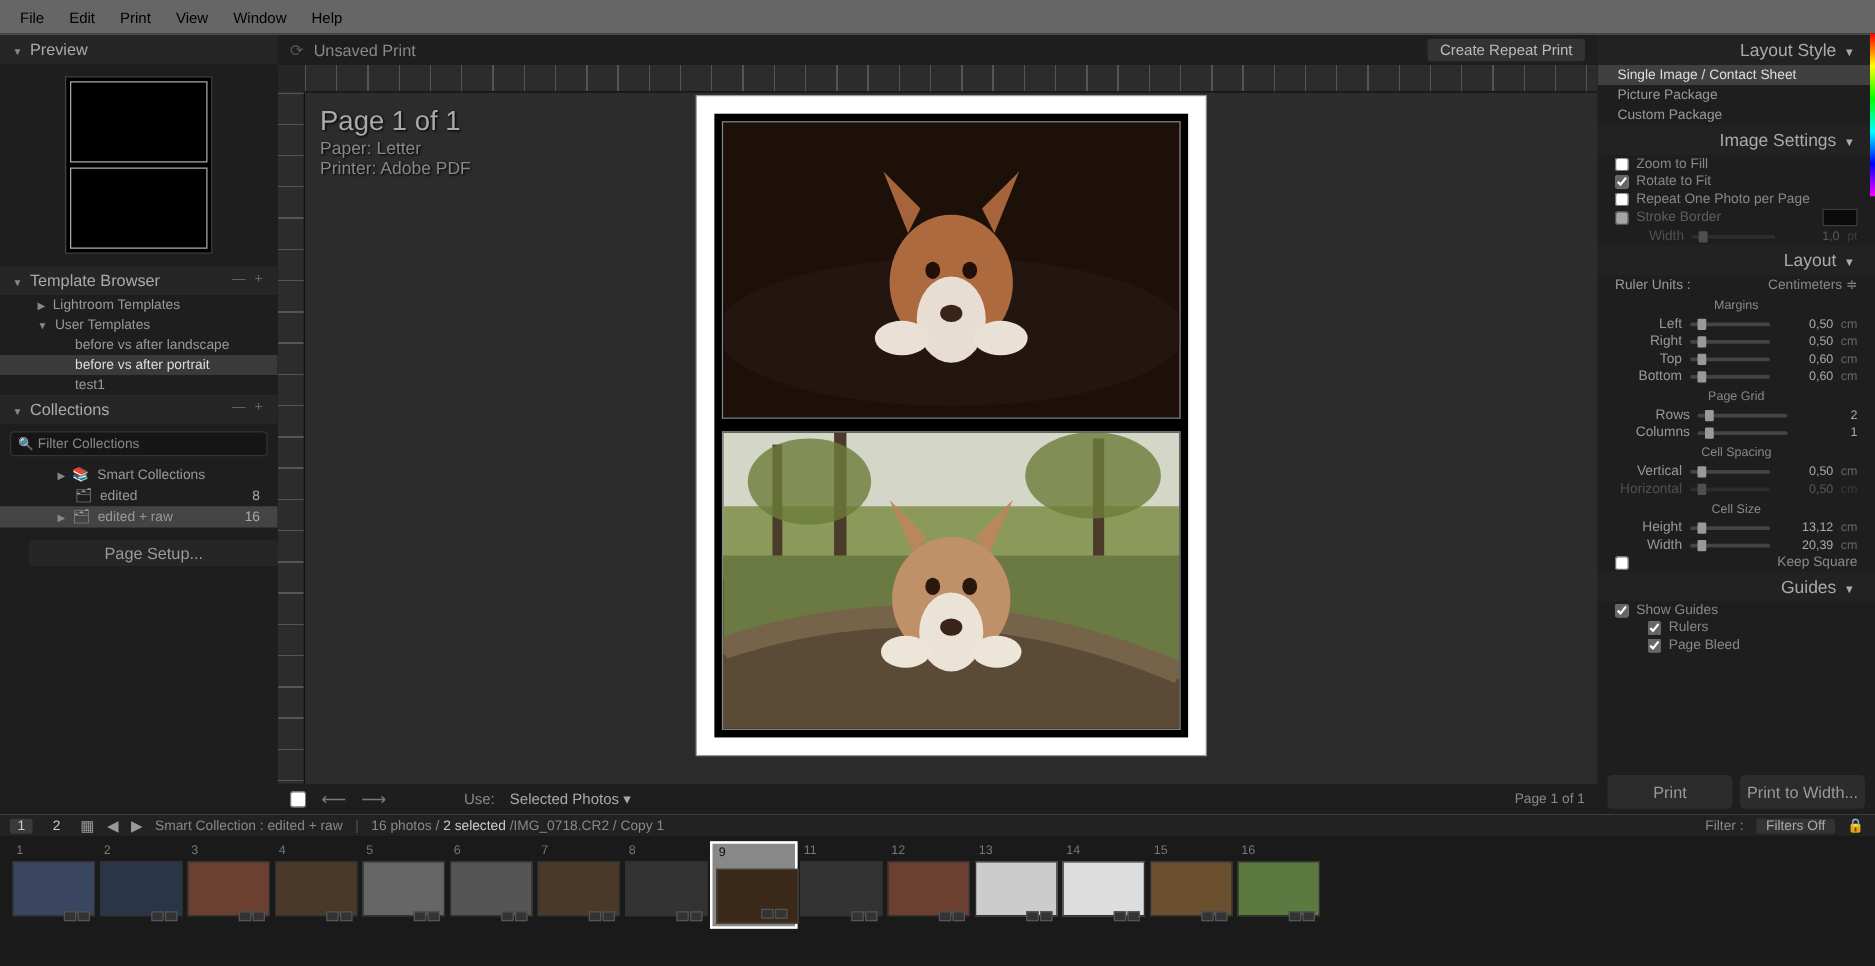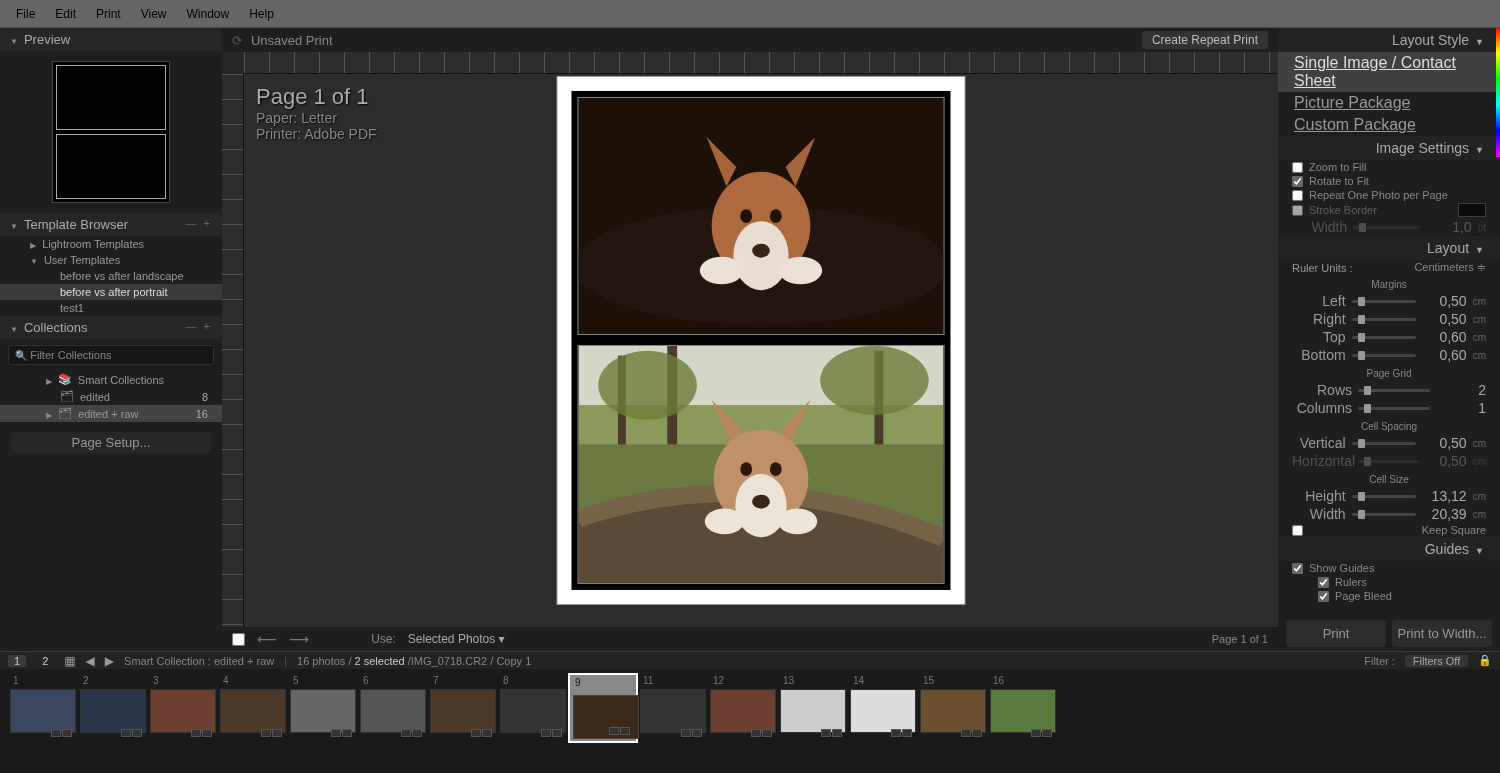--- a/index.html
+++ b/index.html
@@ -54,30 +54,30 @@
 .center-footer { height: 24px; background: #1e1e1e; display:flex; align-items:center; padding: 0 10px; font-size:12px; color:#888; gap:12px;}
 .page-setup-btn { width: 200px; text-align:center; background:#262626; padding: 3px 0; border-radius:4px; margin-top:-32px; position:absolute; left:14px; bottom: 4px; color:#999; font-size:13px;}
 .arrow-btn { color:#777; font-size:14px;}
 .center-footer .use { margin-left: 50px;}
 .center-footer .page-of { margin-left:auto; font-size: 11px;}
 
 
 .right-panel { width: 222px; background: #1e1e1e; font-size: 12px; overflow-y:hidden; display:flex; flex-direction:column;}
 .rp-header { text-align:right; padding: 4px 16px; color:#aaa; font-size: 14px; background:#222;}
 .rp-header .tri { font-size: 9px; padding-left:6px;}
-.rp-item { padding: 2px 16px; font-size: 16px; color: #999; cursor:pointer;text-decoration:underline;}
+.rp-item { padding: 2px 16px; font-size: 11px; color: #999; cursor:pointer;}
 .rp-item.selected { background: #404040; color:#ddd;}
 .rp-row { display:flex; align-items:center; padding: 1px 14px; font-size: 11px; color: #888; gap:6px;}
 .rp-row input[type=checkbox] { accent-color: #666; width:11px; height:11px;}
-.rp-row .val { width: 50px; text-align:right; color:#aaa; font-size:14px;}
+.rp-row .val { width: 50px; text-align:right; color:#aaa; font-size:10px;}
 .rp-row .unit { font-size:10px; color:#666;}
 .rp-slider { width: 72px; height:3px; background: #444; position:relative; border-radius:2px; display:inline-block;}
 .rp-slider::after { content:""; position:absolute; top:-3px; left:6px; width:7px; height:9px; background:#999; border-radius:1px;}
 .rp-subheader { text-align:center; font-size:10px; color:#888; padding: 4px 0 2px;}
-.rp-label-left { width:60px; text-align:right; color:#999; font-size:14px;}
+.rp-label-left { width:60px; text-align:right; color:#999; font-size:11px;}
 .swatch { width:28px; height:14px; background:#000; border:1px solid #555;}
 
 
 .print-btns { display:flex; gap:6px; padding: 4px 8px; }
 .print-btns button { flex:1; background:#2c2c2c; border: none; color:#999; padding: 6px 0; border-radius:4px; font-size: 13px; cursor:pointer;}
 
 
 .filmstrip-bar { height: 18px; background: #222; display:flex; align-items:center; padding: 0 8px; font-size: 11px; color: #888; gap: 10px; border-top: 1px solid #3a3a3a;}
 .fb-num { background:#3a3a3a; padding: 0 6px; border-radius:2px; color:#ccc;}
 .fb-sep { color:#555;}
@@ -163,21 +163,21 @@
         <span class="count">8</span>
       </div>
     <div class="tree-item indent hl">
         <span class="triangle-right"></span>
         <span>🗂</span>
         <span>edited + raw</span>
         <span class="count">16</span>
       </div>
 
     <div style="position:relative; height:40px;">
-      <div class="page-setup-btn" style="position:relative; margin:10px auto; left:0; bottom:0;">Page Setup...</div>
+      <div class="page-setup-btn" style="position:relative; margin:10px auto; left:12px; bottom:0;">Page Setup...</div>
     </div>
   </div>
 
   <div class="center">
     <div class="center-header">
       <span style="color:#555; padding-right:8px;">⟳</span>
       <span>Unsaved Print</span>
       <span class="save-btn">Create Repeat Print</span>
     </div>
     <div class="canvas-wrap">

